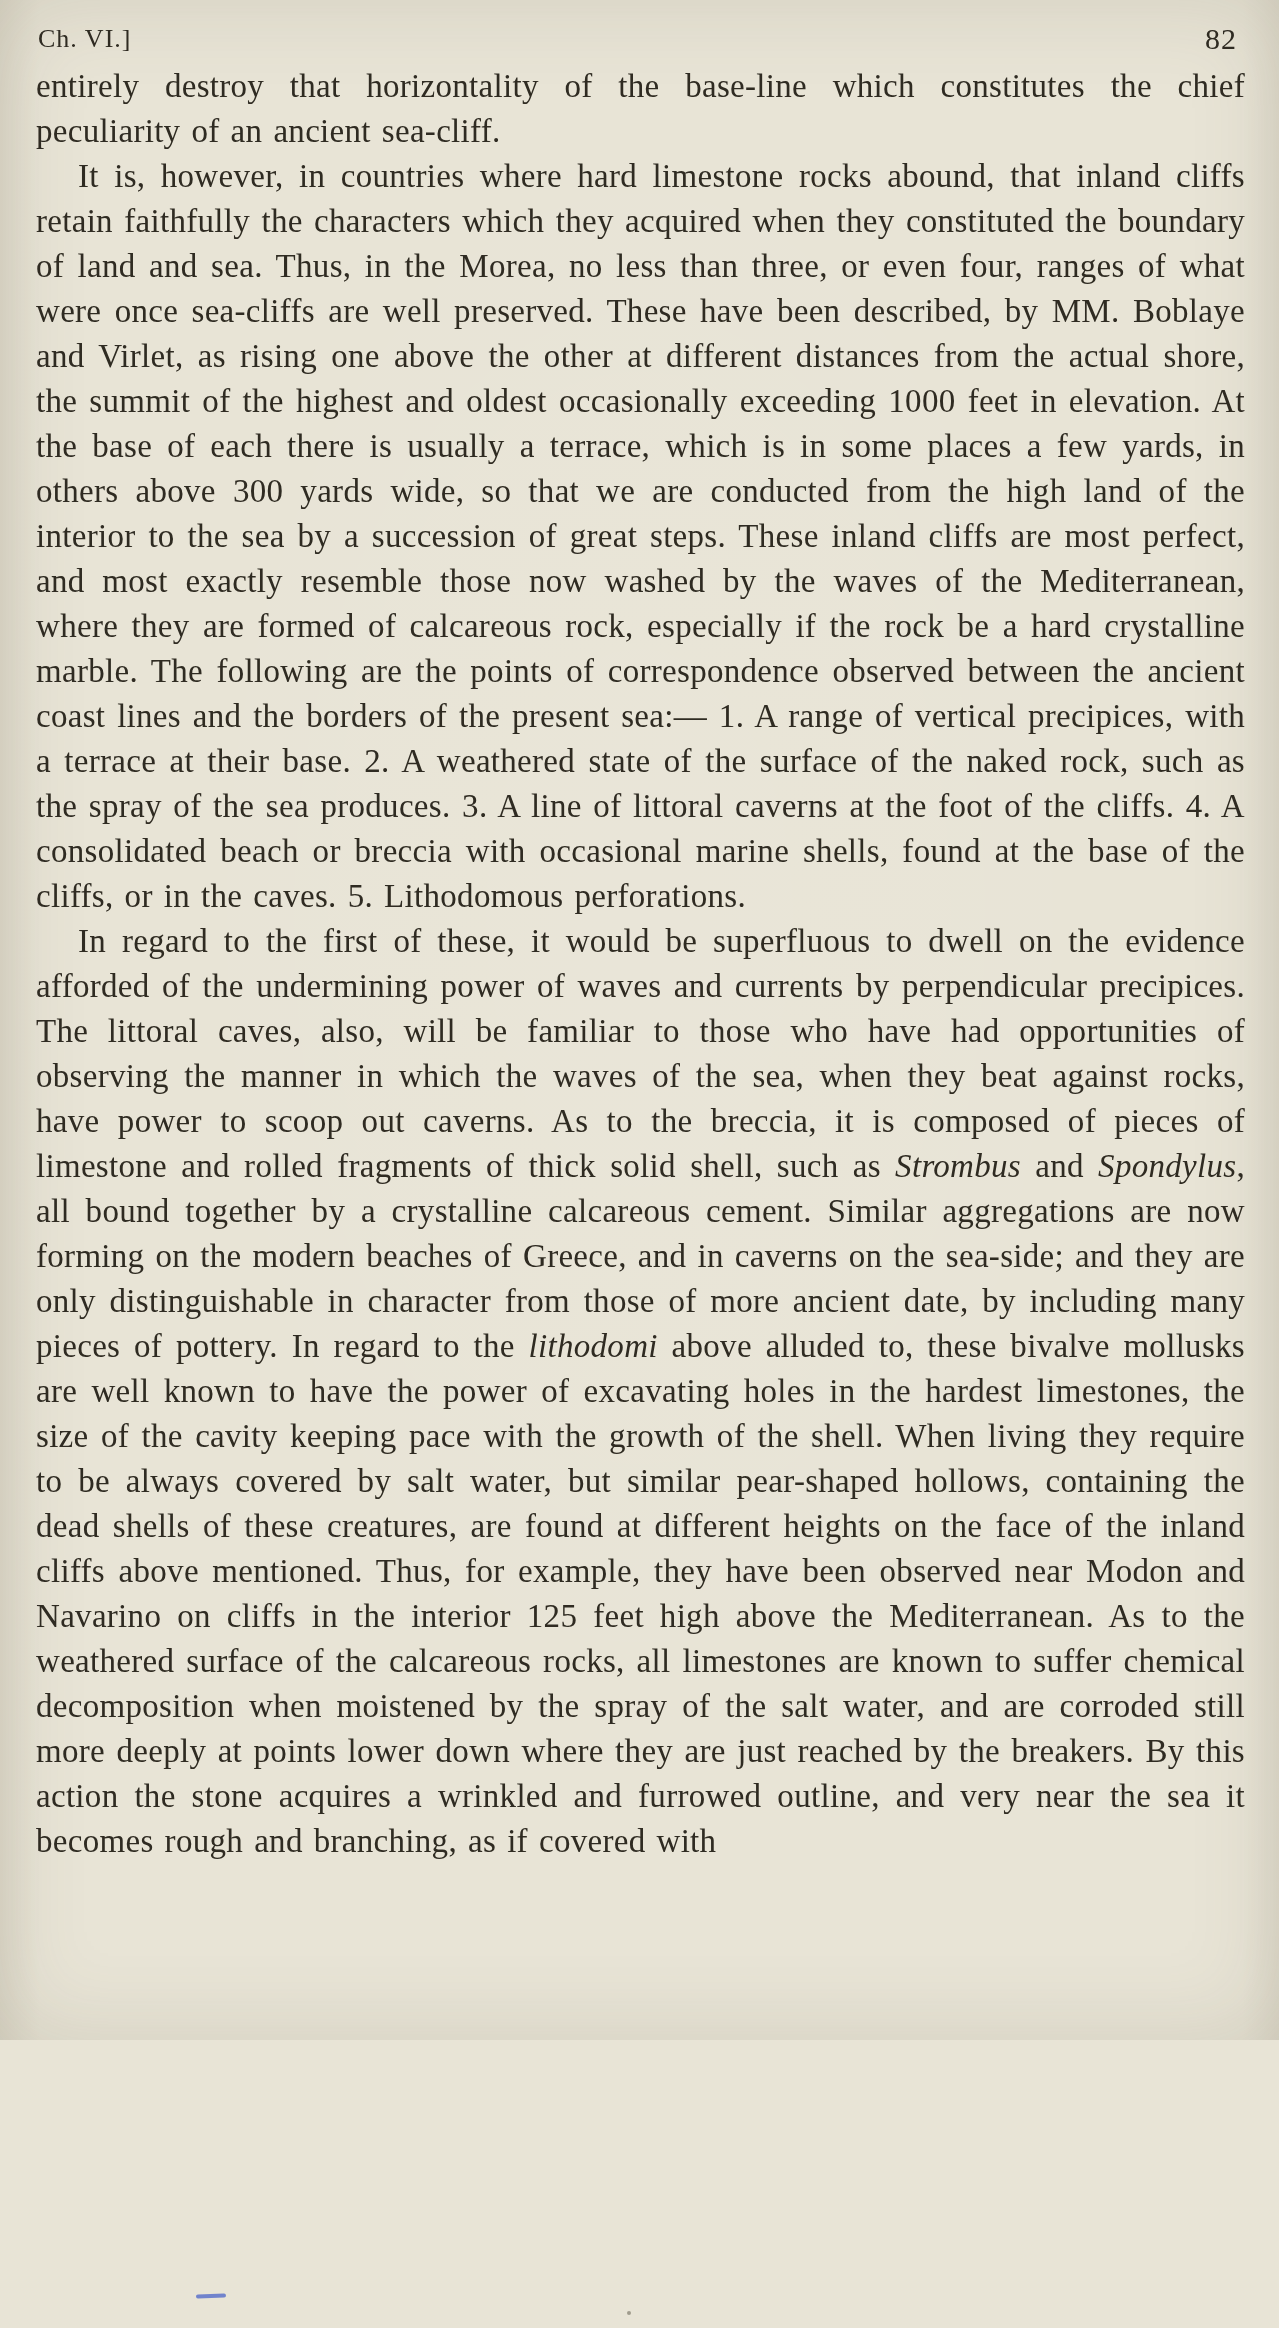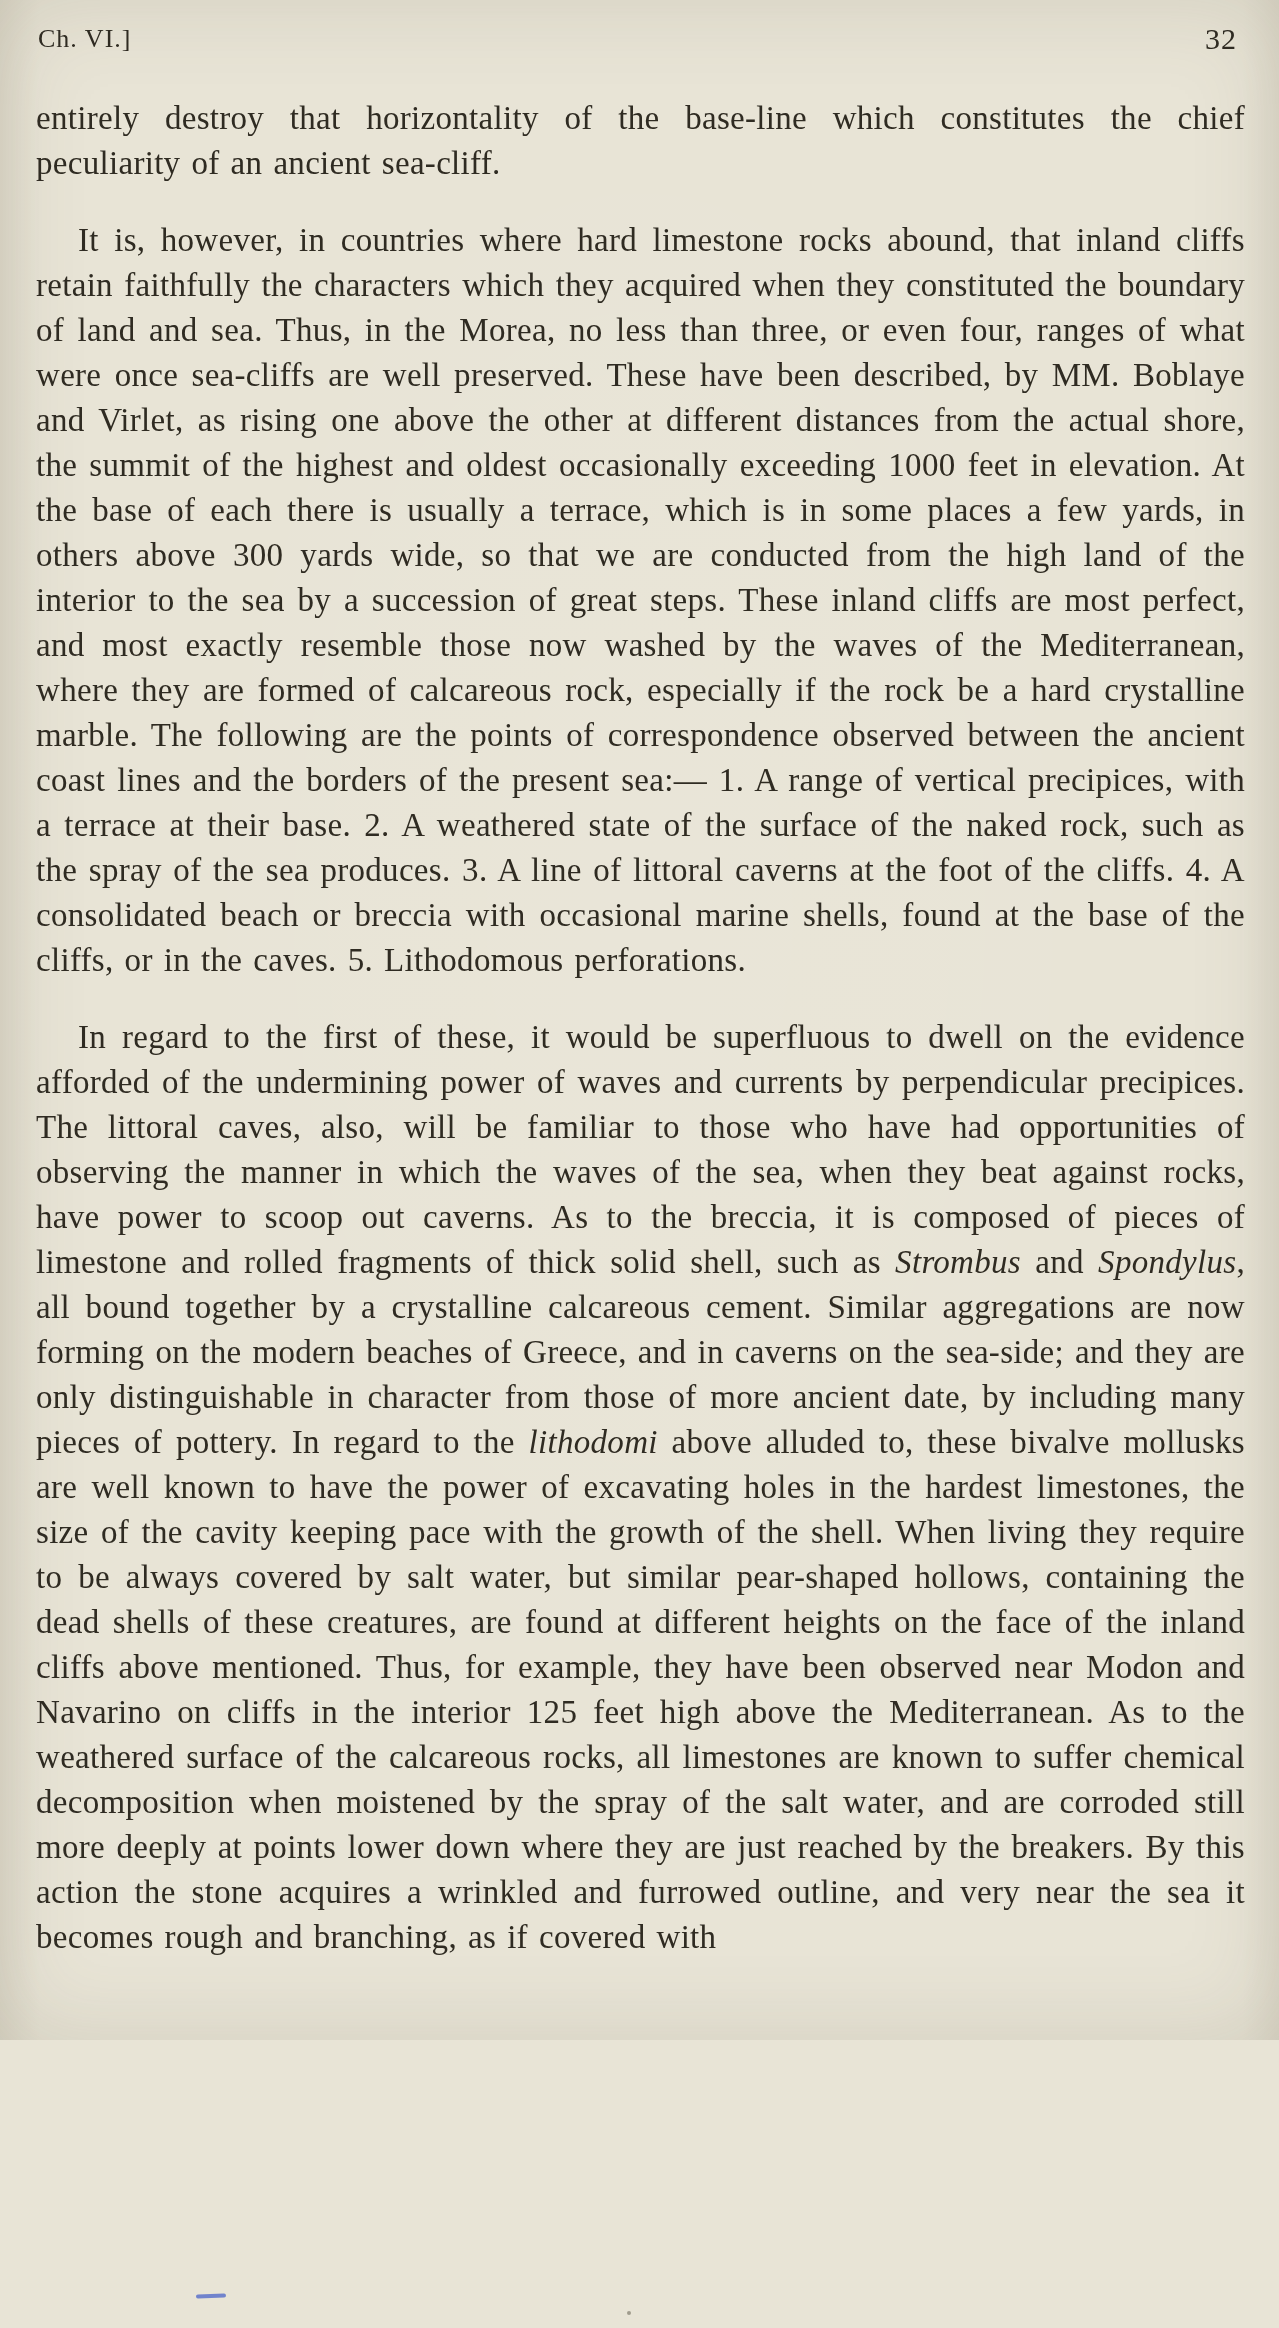--- a/index.html
+++ b/index.html
@@ -48,21 +48,20 @@
     position:absolute;
     top:64px;left:36px;right:34px;
     text-align:justify;
   }
   .para{
     font-size:33px;
     line-height:45px;
     letter-spacing:0.3px;
     word-spacing:2.5px;
     text-align:justify;
-    margin-top:32px;
   }
   .para.indent{text-indent:42px;}
   .it{font-style:italic;}
   .pen-mark{
     position:absolute;
     left:196px;top:2294px;
     width:30px;height:4px;
     background:var(--pen);
     opacity:0.75;
     border-radius:2px;
@@ -75,21 +74,21 @@
     background:#6f6a5c;opacity:0.6;
   }
 </style>
 </head>
 <body>
 
 <div class="page">
 
   <header class="running-head">
     <span class="chapter">Ch. VI.]</span>
-    <span class="page-num">32</span>
+    <span class="page-num">82</span>
   </header>
 
   <main class="body-text">
       <p class="para"><span>entirely destroy that horizontality of the base-line which constitutes the chief peculiarity of an ancient sea-cliff.</span></p>
       <p class="para indent"><span>It is, however, in countries where hard limestone rocks abound, that inland cliffs retain faithfully the characters which they acquired when they constituted the boundary of land and sea. Thus, in the Morea, no less than three, or even four, ranges of what were once sea-cliffs are well preserved. These have been described, by MM. Boblaye and Virlet, as rising one above the other at different distances from the actual shore, the summit of the highest and oldest occasionally exceeding 1000 feet in elevation. At the base of each there is usually a terrace, which is in some places a few yards, in others above 300 yards wide, so that we are conducted from the high land of the interior to the sea by a succession of great steps. These inland cliffs are most perfect, and most exactly resemble those now washed by the waves of the Mediterranean, where they are formed of calcareous rock, especially if the rock be a hard crystalline marble. The following are the points of correspondence observed between the ancient coast lines and the borders of the present sea:— 1. A range of vertical precipices, with a terrace at their base. 2. A weathered state of the surface of the naked rock, such as the spray of the sea produces. 3. A line of littoral caverns at the foot of the cliffs. 4. A consolidated beach or breccia with occasional marine shells, found at the base of the cliffs, or in the caves. 5. Lithodomous perforations.</span></p>
       <p class="para indent"><span>In regard to the first of these, it would be superfluous to dwell on the evidence afforded of the undermining power of waves and currents by perpendicular precipices. The littoral caves, also, will be familiar to those who have had opportunities of observing the manner in which the waves of the sea, when they beat against rocks, have power to scoop out caverns. As to the breccia, it is composed of pieces of limestone and rolled fragments of thick solid shell, such as </span><span class="it">Strombus</span><span> and </span><span class="it">Spondylus</span><span>, all bound together by a crystalline calcareous cement. Similar aggregations are now forming on the modern beaches of Greece, and in caverns on the sea-side; and they are only distinguishable in character from those of more ancient date, by including many pieces of pottery. In regard to the </span><span class="it">lithodomi</span><span> above alluded to, these bivalve mollusks are well known to have the power of excavating holes in the hardest limestones, the size of the cavity keeping pace with the growth of the shell. When living they require to be always covered by salt water, but similar pear-shaped hollows, containing the dead shells of these creatures, are found at different heights on the face of the inland cliffs above mentioned. Thus, for example, they have been observed near Modon and Navarino on cliffs in the interior 125 feet high above the Mediterranean. As to the weathered surface of the calcareous rocks, all limestones are known to suffer chemical decomposition when moistened by the spray of the salt water, and are corroded still more deeply at points lower down where they are just reached by the breakers. By this action the stone acquires a wrinkled and furrowed outline, and very near the sea it becomes rough and branching, as if covered with</span></p>
     </main>
 
   <div class="pen-mark"></div>
   <div class="speck"></div>

